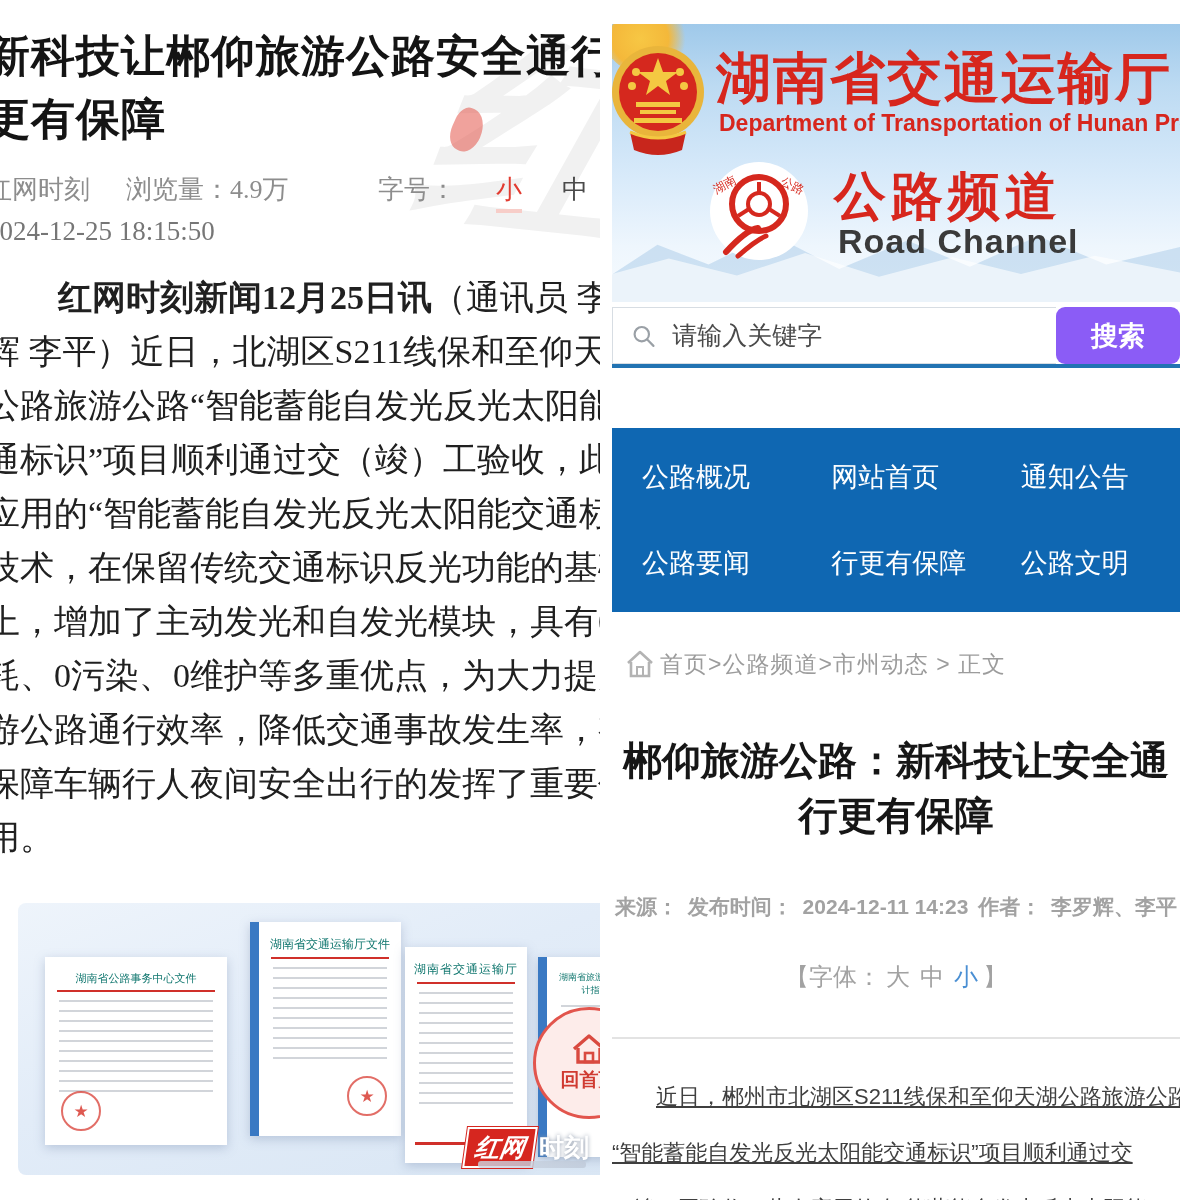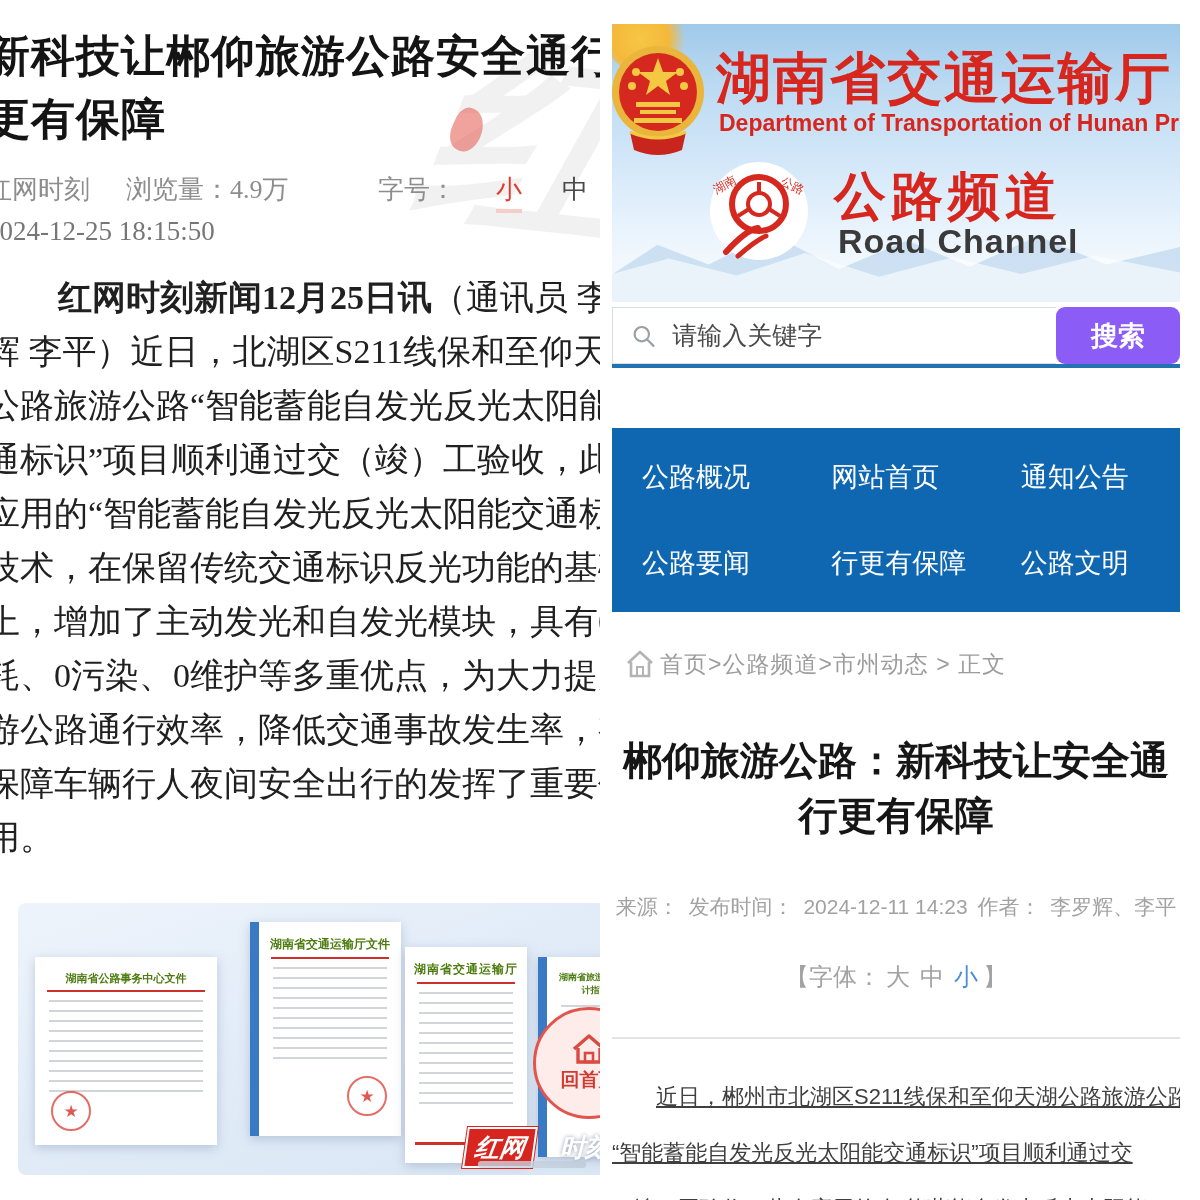--- a/index.html
+++ b/index.html
@@ -26,35 +26,35 @@
   .l-body{margin-top:24px;font-size:34px;line-height:54px;color:#202020;
           font-family:"Liberation Serif","DejaVu Serif",serif;}
   .l-body .bl{white-space:nowrap;}
   .l-body .p1{padding-left:72px;}
   .l-body b{font-weight:800;}
 
   
   .img-block{position:relative;margin-top:38px;margin-left:32px;width:600px;height:272px;border-radius:8px;
              background:linear-gradient(160deg,#eef4fb 0%,#e2ecf8 45%,#d9e6f4 100%);overflow:hidden;}
   .doc{position:absolute;background:#fff;box-shadow:0 3px 10px rgba(110,130,165,.35);}
-  .doc .dh{margin:14px 8px 4px 8px;text-align:center;color:#4d7c0f;font-weight:700;}
+  .doc .dh{margin:14px 8px 4px 8px;text-align:center;color:#0f766e;font-weight:400;}
   .doc .dr{height:2px;background:#d0302a;margin:2px 12px 6px 12px;}
   .doc .txt{margin:8px 14px;background:repeating-linear-gradient(180deg,#b9bec6 0 2px,transparent 2px 10px);opacity:.65;}
   .seal{position:absolute;width:36px;height:36px;border:2px solid rgba(214,48,38,.7);border-radius:50%;
         color:rgba(214,48,38,.8);font-size:17px;display:flex;align-items:center;justify-content:center;}
   .spine{border-left:9px solid #3a79c3;}
   .hl{height:7px;background:#f2cf3a;margin:4px 12px;opacity:.9;}
   .badge{position:absolute;left:515px;top:104px;width:106px;height:106px;border-radius:50%;
          background:#fdecea;border:3px solid #e2554d;display:flex;flex-direction:column;
          align-items:center;justify-content:center;gap:2px;}
   .badge-txt{font-size:19px;font-weight:800;color:#d03a31;}
   .rn-logo{position:absolute;left:447px;top:224px;display:flex;align-items:center;gap:4px;}
   .rn-red{background:#d6261f;color:#fff;font-style:italic;font-weight:800;font-size:25px;
           padding:2px 8px;transform:skewX(-8deg);border:2px solid #fff;box-shadow:0 0 0 1px #d6261f;}
-  .rn-white{color:#fff;text-shadow:0 0 4px rgba(140,152,170,.95);font-style:italic;font-weight:800;font-size:25px;padding-left:21px;}
+  .rn-white{color:#fff;text-shadow:0 0 4px rgba(140,152,170,.95);font-weight:800;font-size:25px;}
   .rn-tag{position:absolute;left:460px;top:258px;width:108px;height:7px;border-radius:3px;
           background:linear-gradient(90deg,#cdd6e2,#bfc9d8);opacity:.8;}
 
   
   .right-panel{position:absolute;left:612px;top:0;width:568px;height:1200px;overflow:hidden;background:#fff;}
   .banner{position:relative;margin-top:24px;height:278px;overflow:hidden;
           background:linear-gradient(180deg,#9fc9ea 0%,#bcdaf2 22%,#d8eafa 55%,#eef6fd 80%,#f7fbfe 100%);}
   .sun{position:absolute;left:-6px;top:-14px;width:86px;height:64px;border-radius:50%;
        background:radial-gradient(circle at 40% 45%,#f7c744 0%,#f4b83a 45%,rgba(244,184,58,0) 72%);}
   .mtn1{position:absolute;bottom:0;left:0;width:100%;height:110px;background:rgba(185,212,236,.65);
@@ -82,21 +82,21 @@
 
   .nav{margin-top:60px;height:172px;background:#0f67b2;display:grid;
        grid-template-columns:repeat(3,1fr);grid-template-rows:1fr 1fr;align-items:center;padding:6px 0;}
   .nav-item{color:#fff;font-size:27px;padding-left:30px;cursor:pointer;white-space:nowrap;}
 
   .breadcrumb{margin-top:33px;display:flex;align-items:center;gap:4px;padding-left:12px;height:38px;}
   .crumb-txt{font-size:23px;color:#9c9c9c;letter-spacing:1px;}
 
   .a-title{margin-top:50px;text-align:center;font-size:39px;line-height:55px;font-weight:800;color:#161616;}
   .a-meta{margin-top:50px;text-align:center;font-size:21px;color:#a2a2a2;white-space:nowrap;}
-  .a-meta span{margin:0 2px;}
+  .a-meta span{margin:0 2px;font-weight:bold;}
   .font-row{margin-top:40px;text-align:center;font-size:24px;color:#a2a2a2;}
   .font-row .opt{margin:0 5px;}
   .font-row .opt-small{color:#4a8fd3;}
   .divider{margin-top:44px;height:2px;background:#e3e3e3;}
   .a-body{margin-top:30px;font-size:22px;line-height:56px;color:#3f3f3f;}
   .a-body .bl{white-space:nowrap;text-decoration:underline;}
   .a-body .p1{padding-left:44px;}
 </style>
 </head>
 <body>
@@ -140,21 +140,21 @@
         <div class="bl">应用的“智能蓄能自发光反光太阳能交通标识”</div>
         <div class="bl">技术，在保留传统交通标识反光功能的基础</div>
         <div class="bl">上，增加了主动发光和自发光模块，具有0能</div>
         <div class="bl">耗、0污染、0维护等多重优点，为大力提升旅</div>
         <div class="bl">游公路通行效率，降低交通事故发生率，有效</div>
         <div class="bl">保障车辆行人夜间安全出行的发挥了重要作</div>
         <div class="bl">用。</div>
       </div>
 
       <div class="img-block">
-        <div class="doc" style="left:17px;top:54px;width:182px;height:188px;">
+        <div class="doc" style="left:27px;top:54px;width:182px;height:188px;">
           <div class="dh" style="font-size:11px;">湖南省公路事务中心文件</div>
           <div class="dr"></div>
           <div class="txt" style="height:94px;"></div>
           <div class="seal" style="left:16px;bottom:14px;">★</div>
         </div>
         <div class="doc spine" style="left:232px;top:19px;width:142px;height:214px;">
           <div class="dh" style="font-size:12px;">湖南省交通运输厅文件</div>
           <div class="dr"></div>
           <div class="txt" style="height:96px;"></div>
           <div class="seal" style="right:14px;bottom:20px;">★</div>

